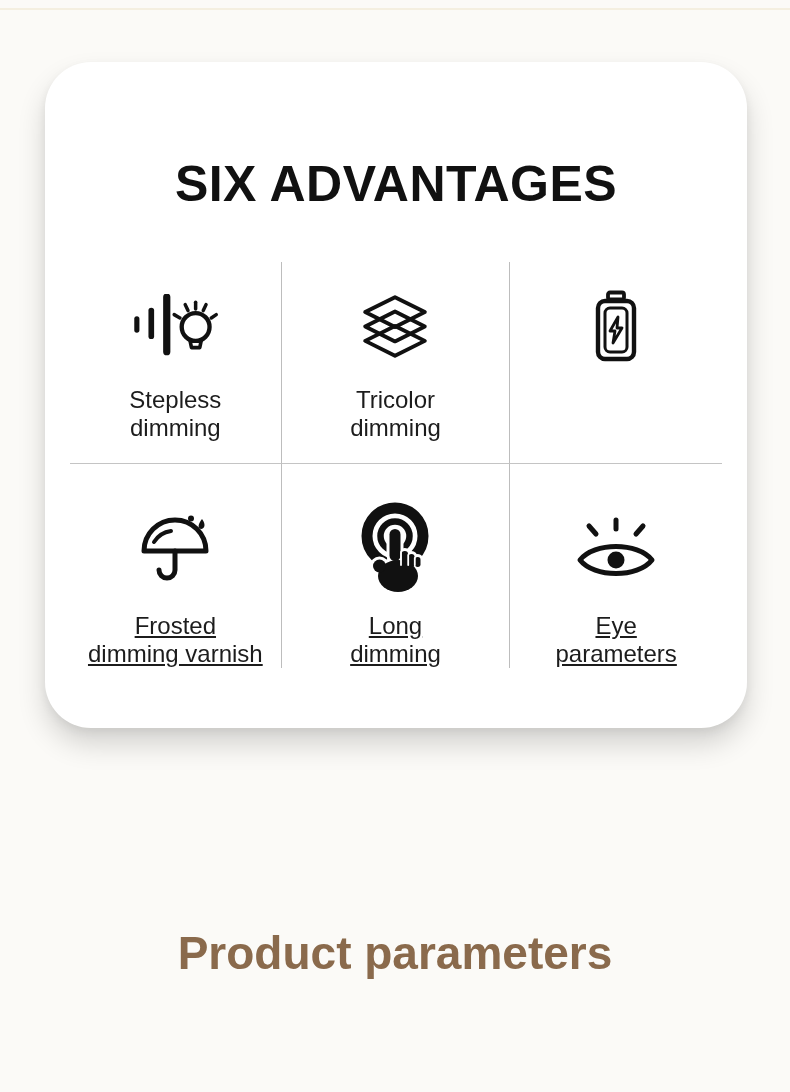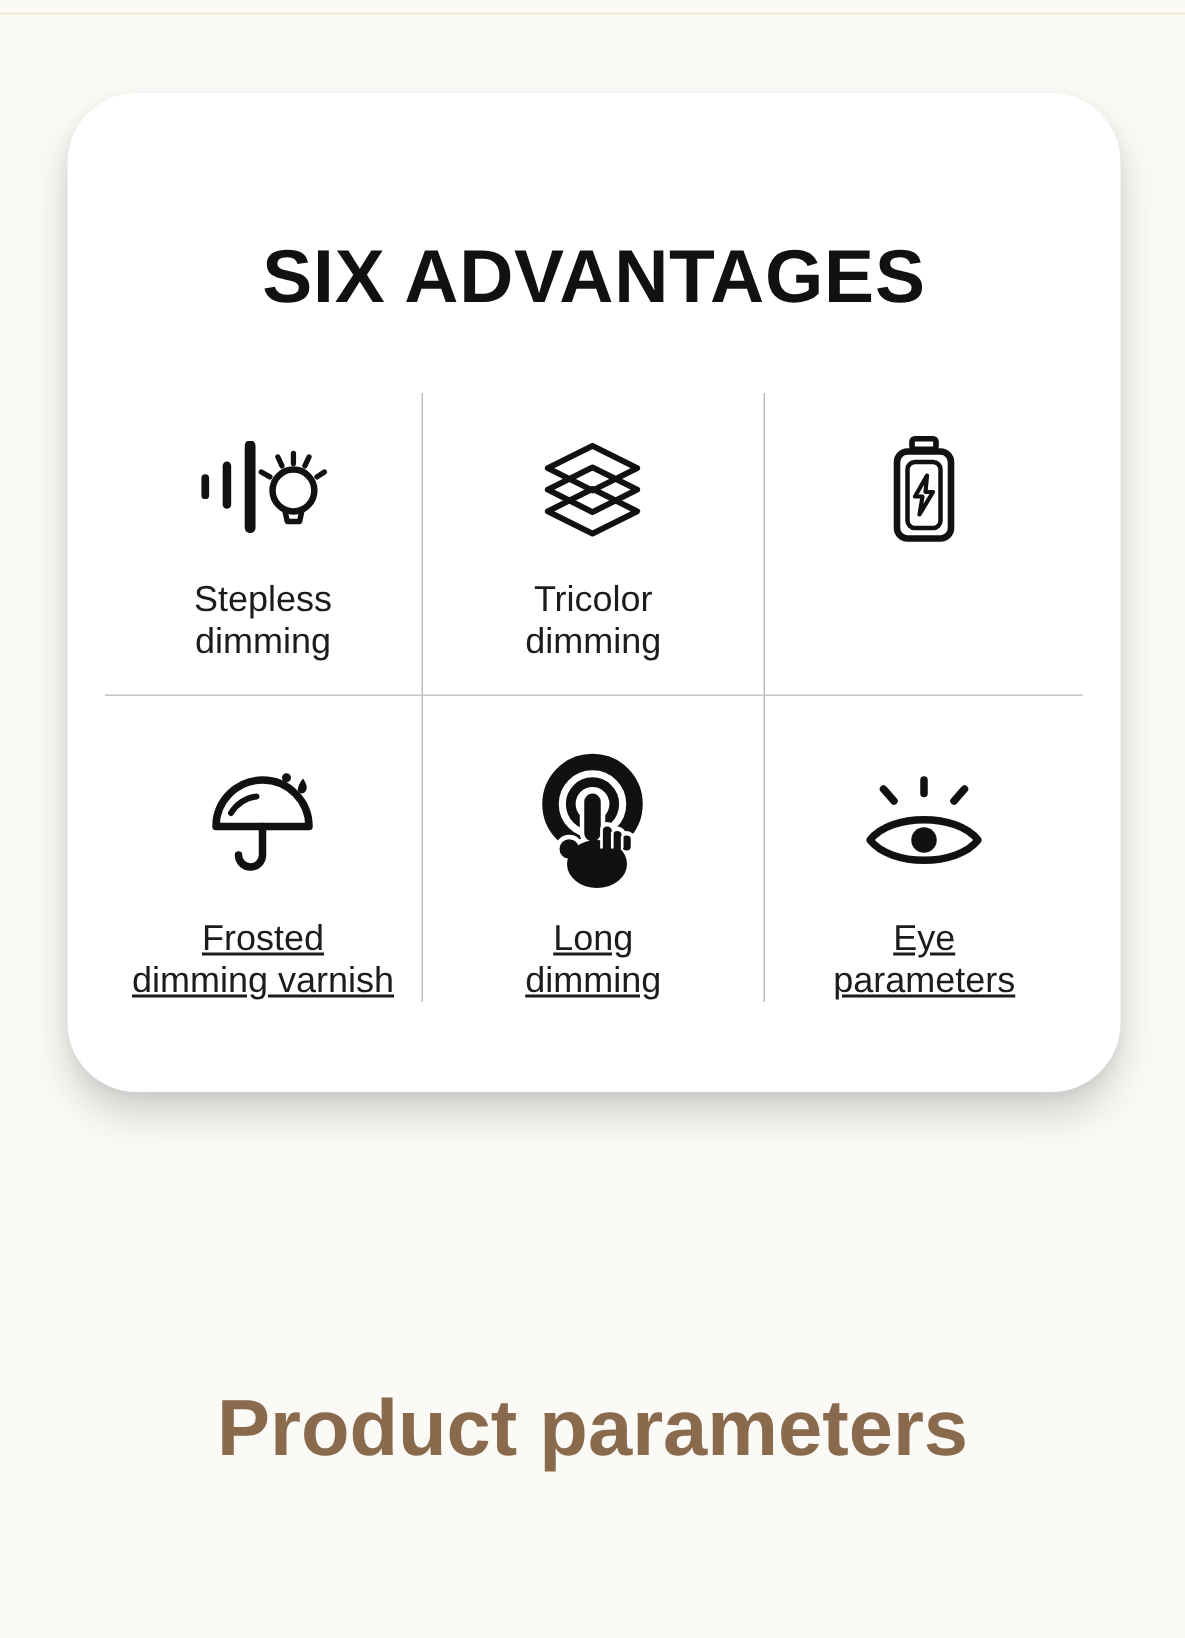--- a/index.html
+++ b/index.html
@@ -43,21 +43,21 @@
     margin-top:22px;
     font-size:24px;line-height:28px;
     color:#1c1c1c;text-align:center;
   }
   .row-2 .adv-label{margin-top:16px;text-decoration:underline;}
   .adv-label.align-left{text-align:left;}
   .adv-label span{display:block;}
   .section-heading{
     position:absolute;top:928px;left:0;width:790px;
     text-align:center;
-    font-size:53px;line-height:50px;font-weight:700;
+    font-size:46px;line-height:50px;font-weight:700;
     color:#8a6a4c;margin:0;
   }
   svg{display:block;}
 </style>
 </head>
 <body>
 
 <div class="top-edge-line"></div>
 
 <div class="card">

